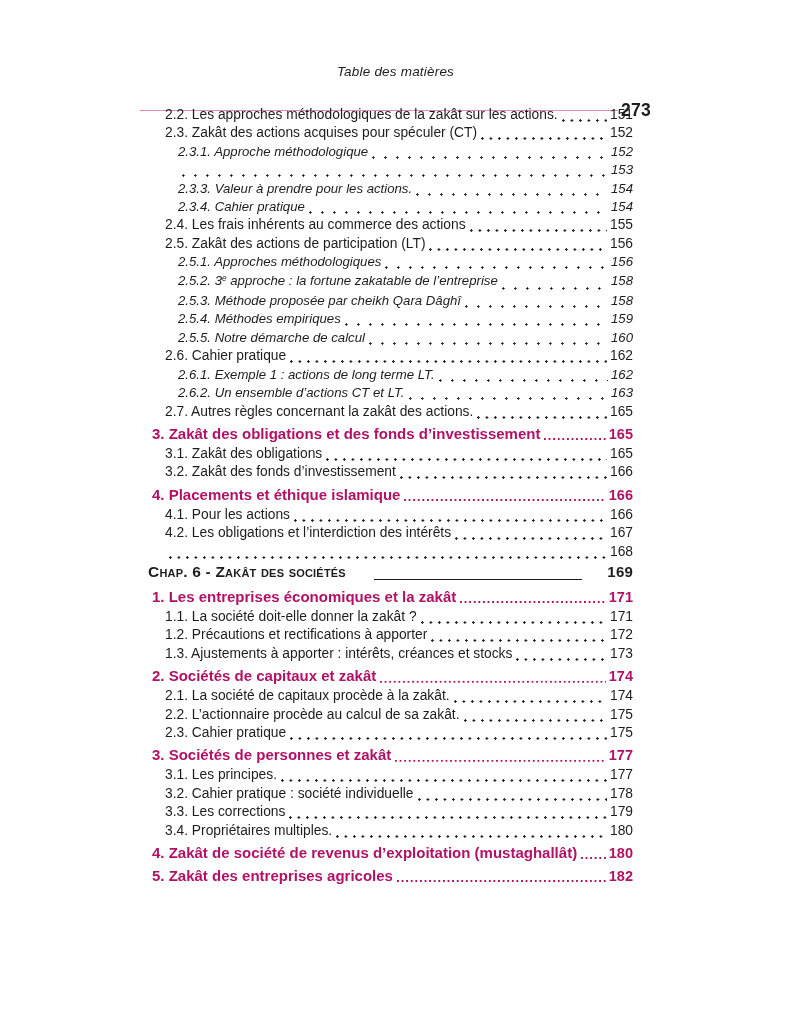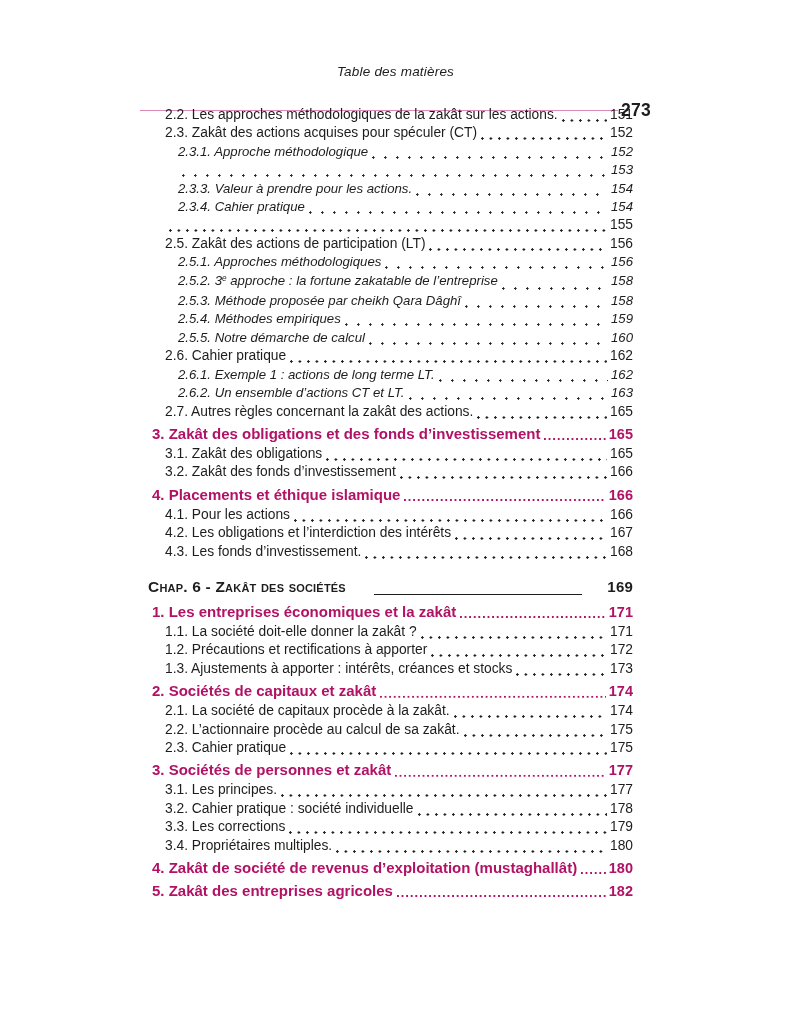--- a/index.html
+++ b/index.html
@@ -78,21 +78,21 @@
     margin-bottom:3px;
   }
   .level1 .page-num{font-size:14.5px;}
   
   .chapter{
     padding-left:8px;
     font-size:15.5px;
     font-weight:bold;
     font-variant:small-caps;
     letter-spacing:0.2px;
-    margin:15px 0 4px;
+    margin:0 0 4px;
     line-height:22px;
     color:var(--ink);
     gap:16px;
   }
   .chapter .leader{
     background:none;
     border-bottom:1.5px solid var(--ink);
     height:0;
     margin:0 9px 3px 12px;
   }
@@ -136,20 +136,21 @@
       <span class="label">2.3.3. Valeur à prendre pour les actions.</span>
       <span class="leader"></span>
       <span class="page-num">154</span>
     </div>
     <div class="toc-row level3">
       <span class="label">2.3.4. Cahier pratique</span>
       <span class="leader"></span>
       <span class="page-num">154</span>
     </div>
     <div class="toc-row level2">
+      <span class="label">2.4. Les frais inhérents au commerce des actions</span>
       <span class="leader"></span>
       <span class="page-num">155</span>
     </div>
     <div class="toc-row level2">
       <span class="label">2.5. Zakât des actions de participation (LT)</span>
       <span class="leader"></span>
       <span class="page-num">156</span>
     </div>
     <div class="toc-row level3">
       <span class="label">2.5.1. Approches méthodologiques</span>
@@ -220,21 +221,20 @@
       <span class="label">4.1. Pour les actions</span>
       <span class="leader"></span>
       <span class="page-num">166</span>
     </div>
     <div class="toc-row level2">
       <span class="label">4.2. Les obligations et l’interdiction des intérêts</span>
       <span class="leader"></span>
       <span class="page-num">167</span>
     </div>
     <div class="toc-row level2">
-      <span class="label">4.3. Les fonds d’investissement.</span>
       <span class="leader"></span>
       <span class="page-num">168</span>
     </div>
     <div class="toc-row chapter">
       <span class="label">Chap. 6 - Zakât des sociétés</span>
       <span class="leader"></span>
       <span class="page-num">169</span>
     </div>
     <div class="toc-row level1">
       <span class="label">1. Les entreprises économiques et la zakât</span>

